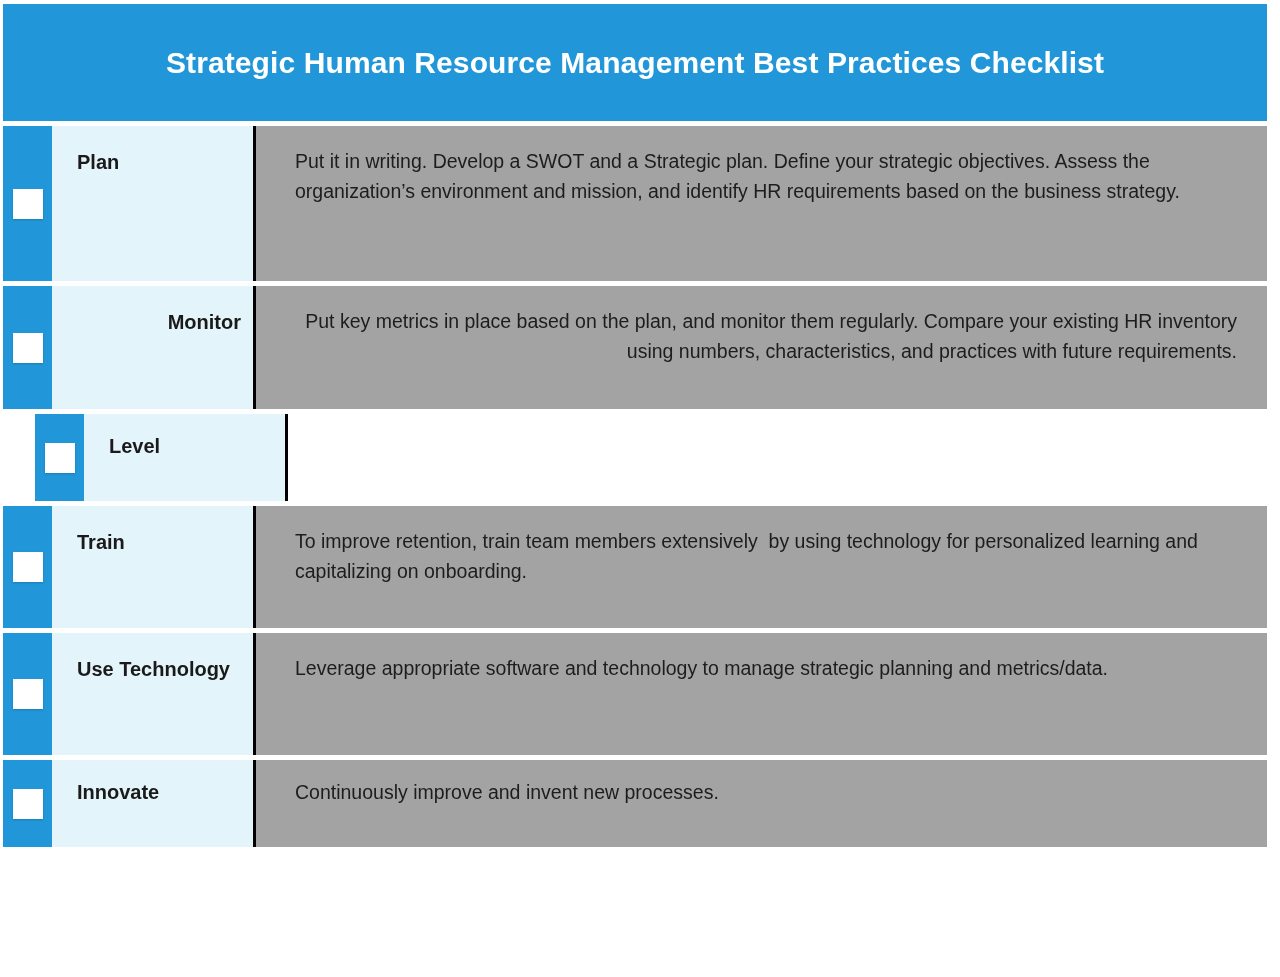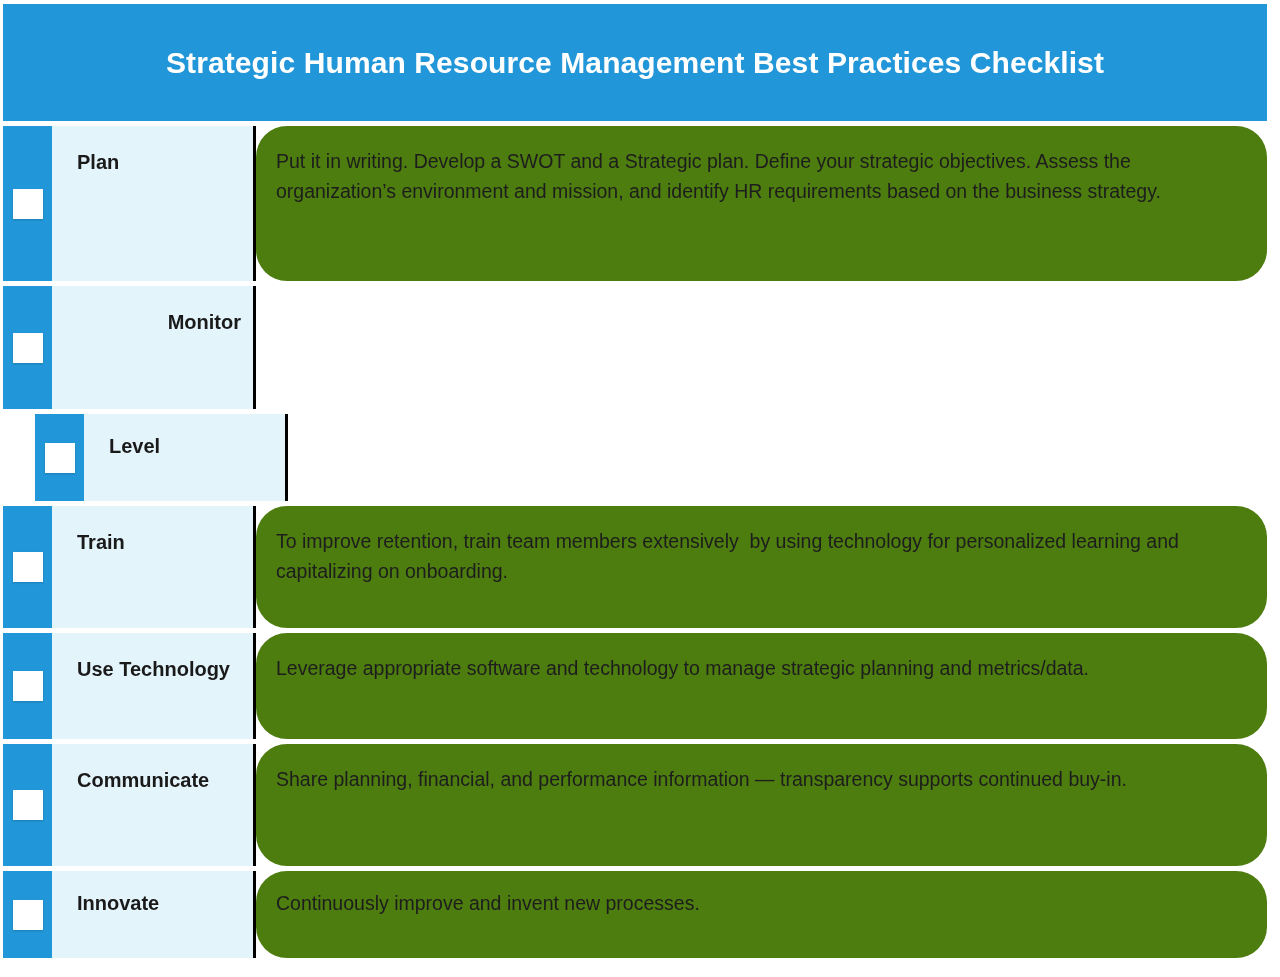--- a/index.html
+++ b/index.html
@@ -82,38 +82,37 @@
   }
   .label-text {
     font-size: 20px;
     font-weight: bold;
     color: #1a1a1a;
     line-height: 1.42;
   }
 
   .desc-cell {
     flex: 1 1 auto;
-    background: #4d7c0f;
-    box-sizing: border-box;
-    padding: 21px 30px 18px 20px;
-    border-radius: 31px;
+    background: #a3a3a3;
+    box-sizing: border-box;
+    padding: 21px 30px 18px 39px;
   }
   .desc-text {
     font-size: 19.5px;
     color: #1d1d1d;
     line-height: 1.53;
     white-space: pre-wrap;
   }
 
   
   .row-plan          { height: 155px; }
   .row-monitor       { height: 123px; text-align: right; }
   .row-level         { height:  87px; margin-left: 32px; }
   .row-train         { height: 122px; }
-  .row-use-technology{ height: 106px; }
+  .row-use-technology{ height: 122px; }
   .row-communicate   { height: 122px; }
   .row-innovate      { height:  87px; }
 
   .row-level .label-cell,
   .row-level .desc-cell,
   .row-innovate .label-cell,
   .row-innovate .desc-cell { padding-top: 18px; }
 </style>
 </head>
 <body>
@@ -138,20 +137,23 @@
       </div>
     </div>
 
     <div class="row row-monitor">
       <div class="check-cell">
         <div class="checkbox"></div>
       </div>
       <div class="label-cell">
         <div class="label-text">Monitor</div>
       </div>
+      <div class="desc-cell">
+        <div class="desc-text">Put key metrics in place based on the plan, and monitor them regularly. Compare your existing HR inventory using numbers, characteristics, and practices with future requirements.</div>
+      </div>
     </div>
 
     <div class="row row-level">
       <div class="check-cell">
         <div class="checkbox"></div>
       </div>
       <div class="label-cell">
         <div class="label-text">Level</div>
       </div>
     </div>
@@ -173,31 +175,20 @@
         <div class="checkbox"></div>
       </div>
       <div class="label-cell">
         <div class="label-text">Use Technology</div>
       </div>
       <div class="desc-cell">
         <div class="desc-text">Leverage appropriate software and technology to manage strategic planning and metrics/data.</div>
       </div>
     </div>
 
-    <div class="row row-communicate">
-      <div class="check-cell">
-        <div class="checkbox"></div>
-      </div>
-      <div class="label-cell">
-        <div class="label-text">Communicate</div>
-      </div>
-      <div class="desc-cell">
-        <div class="desc-text">Share planning, financial, and performance information — transparency supports continued buy-in.</div>
-      </div>
-    </div>
 
     <div class="row row-innovate">
       <div class="check-cell">
         <div class="checkbox"></div>
       </div>
       <div class="label-cell">
         <div class="label-text">Innovate</div>
       </div>
       <div class="desc-cell">
         <div class="desc-text">Continuously improve and invent new processes.</div>

